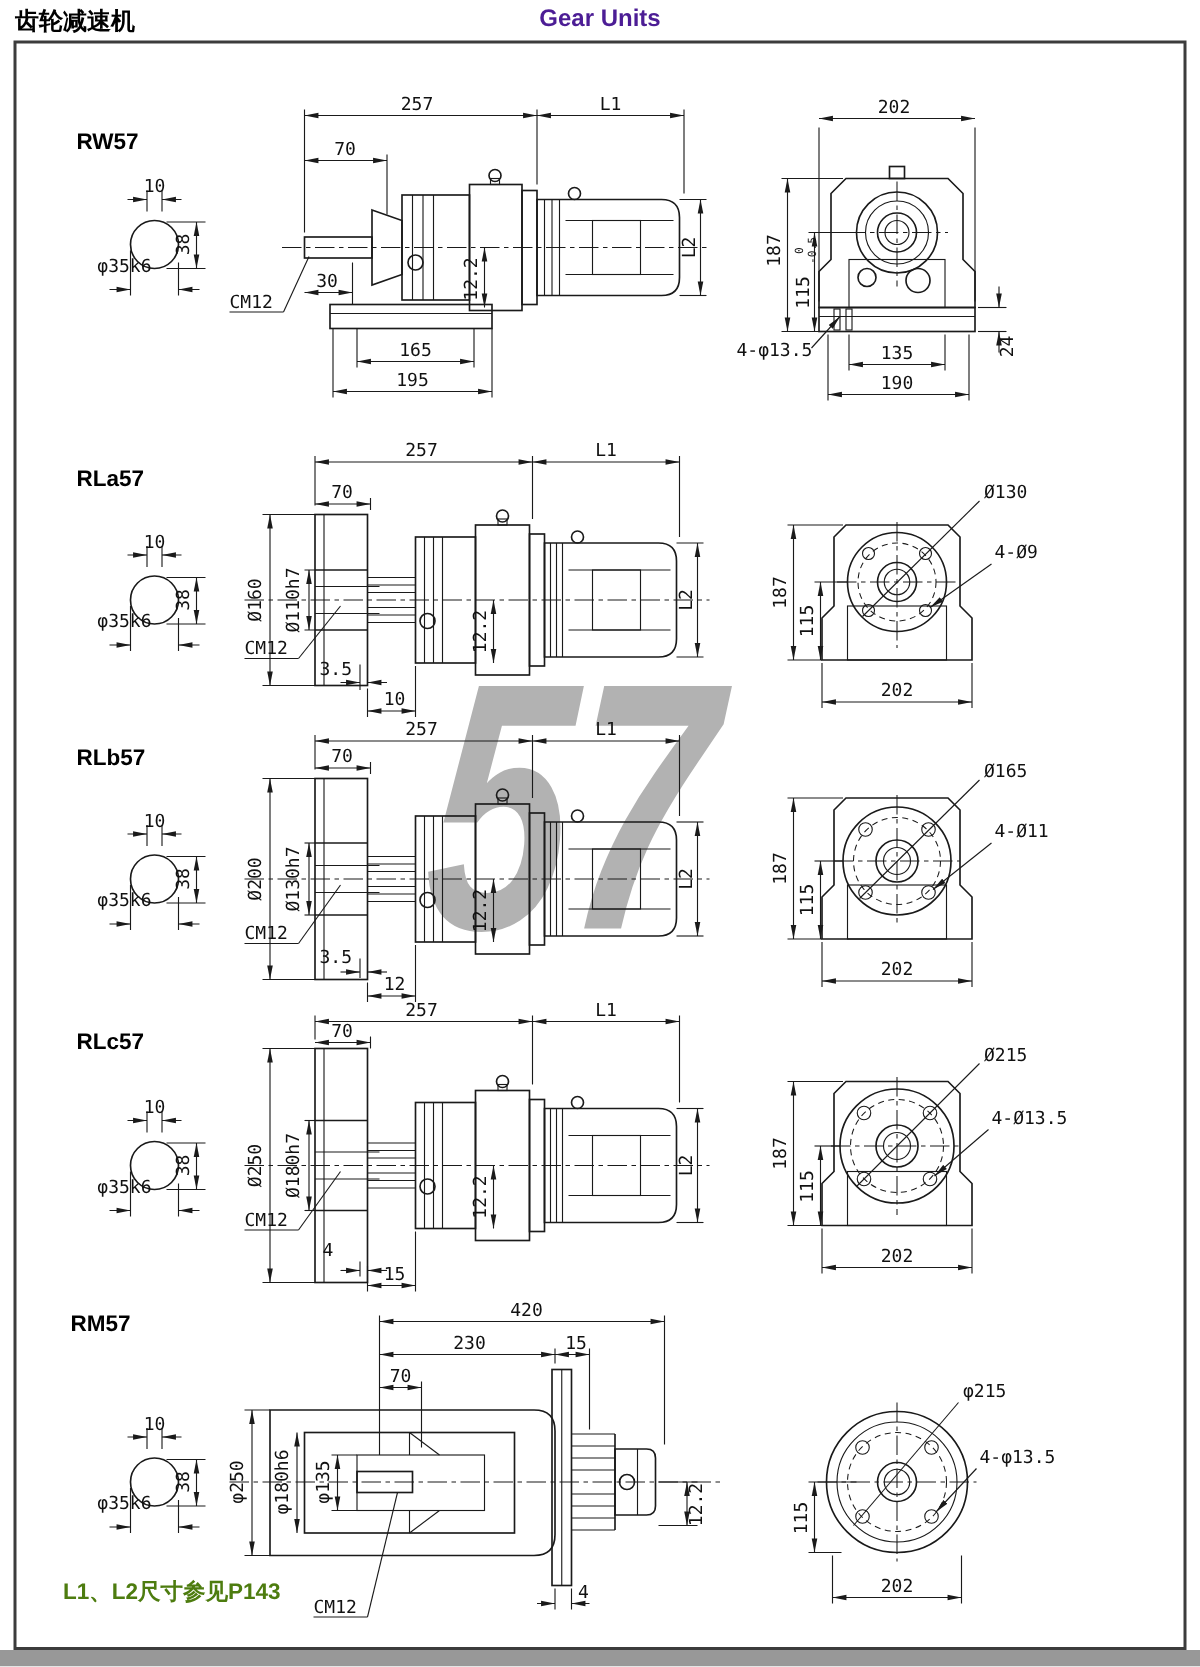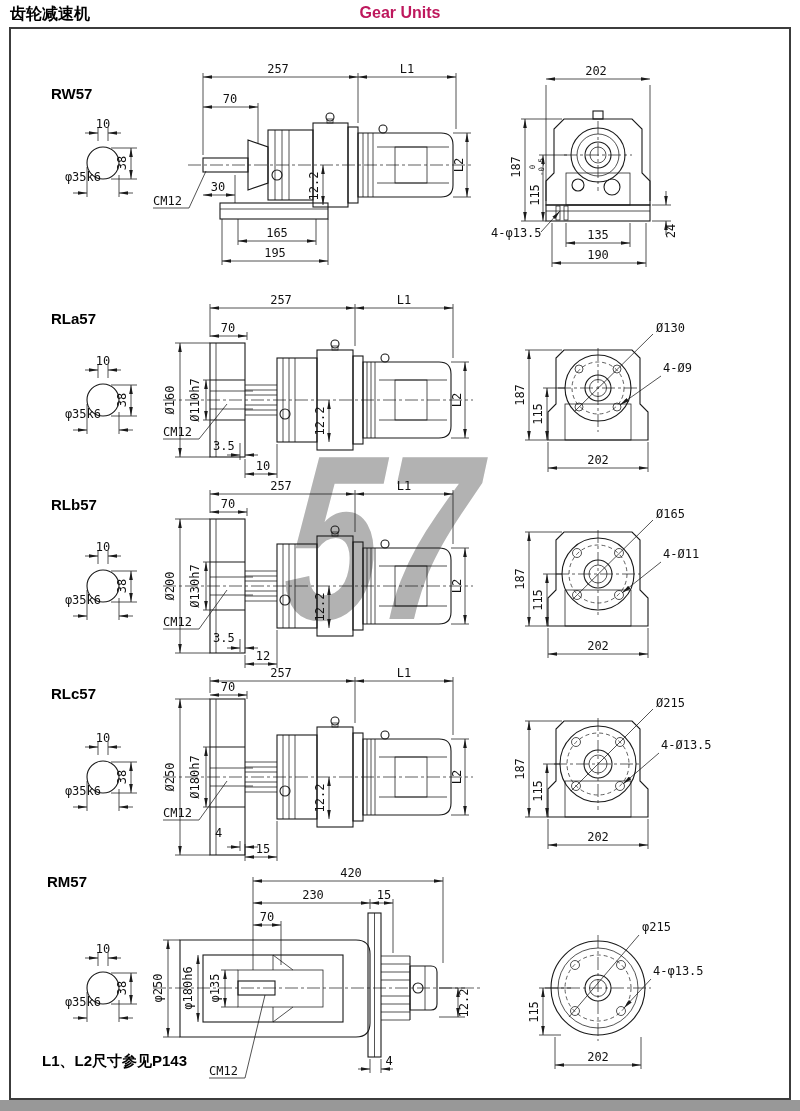--- a/index.html
+++ b/index.html
@@ -1,28 +1,28 @@
 <!DOCTYPE html>
 <html><head>
 <meta charset="utf-8">
 <style>
   html,body{margin:0;padding:0;background:#e8e8e8;}
   #page{position:relative;width:800px;height:1111px;background:#ffffff;overflow:hidden;
         font-family:"Liberation Sans", sans-serif;}
   .hdr-cn{position:absolute;left:10px;top:4px;font-size:16px;font-weight:bold;color:#000;}
-  .hdr-en{position:absolute;left:0;top:4px;width:100%;text-align:center;font-size:16px;font-weight:bold;color:#be185d;}
+  .hdr-en{position:absolute;left:0;top:4px;width:100%;text-align:center;font-size:16px;font-weight:bold;color:#4c1d95;}
   .frame{position:absolute;left:9px;top:27px;width:778px;height:1069px;border:2px solid #3c3c3c;}
   .bottombar{position:absolute;left:0;top:1100px;width:800px;height:11px;background:#989898;}
   .wm-brand{position:absolute;left:180px;top:492px;z-index:2;font-size:56px;letter-spacing:1px;
             color:#c9c9c9;white-space:nowrap;font-weight:bold;}
   .wm-num{position:absolute;left:296px;top:420px;z-index:1;font-size:235px;line-height:235px;
           font-style:italic;font-weight:bold;color:#b2b2b2;
           transform:scaleX(0.72) skewX(-6deg);transform-origin:left top;}
   .sec{position:absolute;left:13px;width:777px;z-index:3;}
-  .note{position:absolute;left:42px;top:1052px;font-size:15px;font-weight:bold;color:#000000;z-index:3;}
+  .note{position:absolute;left:42px;top:1052px;font-size:15px;font-weight:bold;color:#4d7c0f;z-index:3;}
   svg{display:block;}
   .ln{stroke:#1a1a1a;stroke-width:1.1;fill:none;}
   .lt{stroke:#1a1a1a;stroke-width:0.75;fill:none;}
   .cl{stroke:#1a1a1a;stroke-width:0.7;fill:none;stroke-dasharray:13 3 3 3;}
   .dsh{stroke:#1a1a1a;stroke-width:0.7;fill:none;stroke-dasharray:4 3;}
   .t{font-family:"DejaVu Sans Mono",monospace;font-size:12px;fill:#111;}
   .ts{font-family:"DejaVu Sans Mono",monospace;font-size:7.5px;fill:#111;}
   .mod{font-family:"Liberation Sans",sans-serif;font-size:15px;font-weight:bold;fill:#000;}
   .mid{text-anchor:middle;}
   .end{text-anchor:end;}

